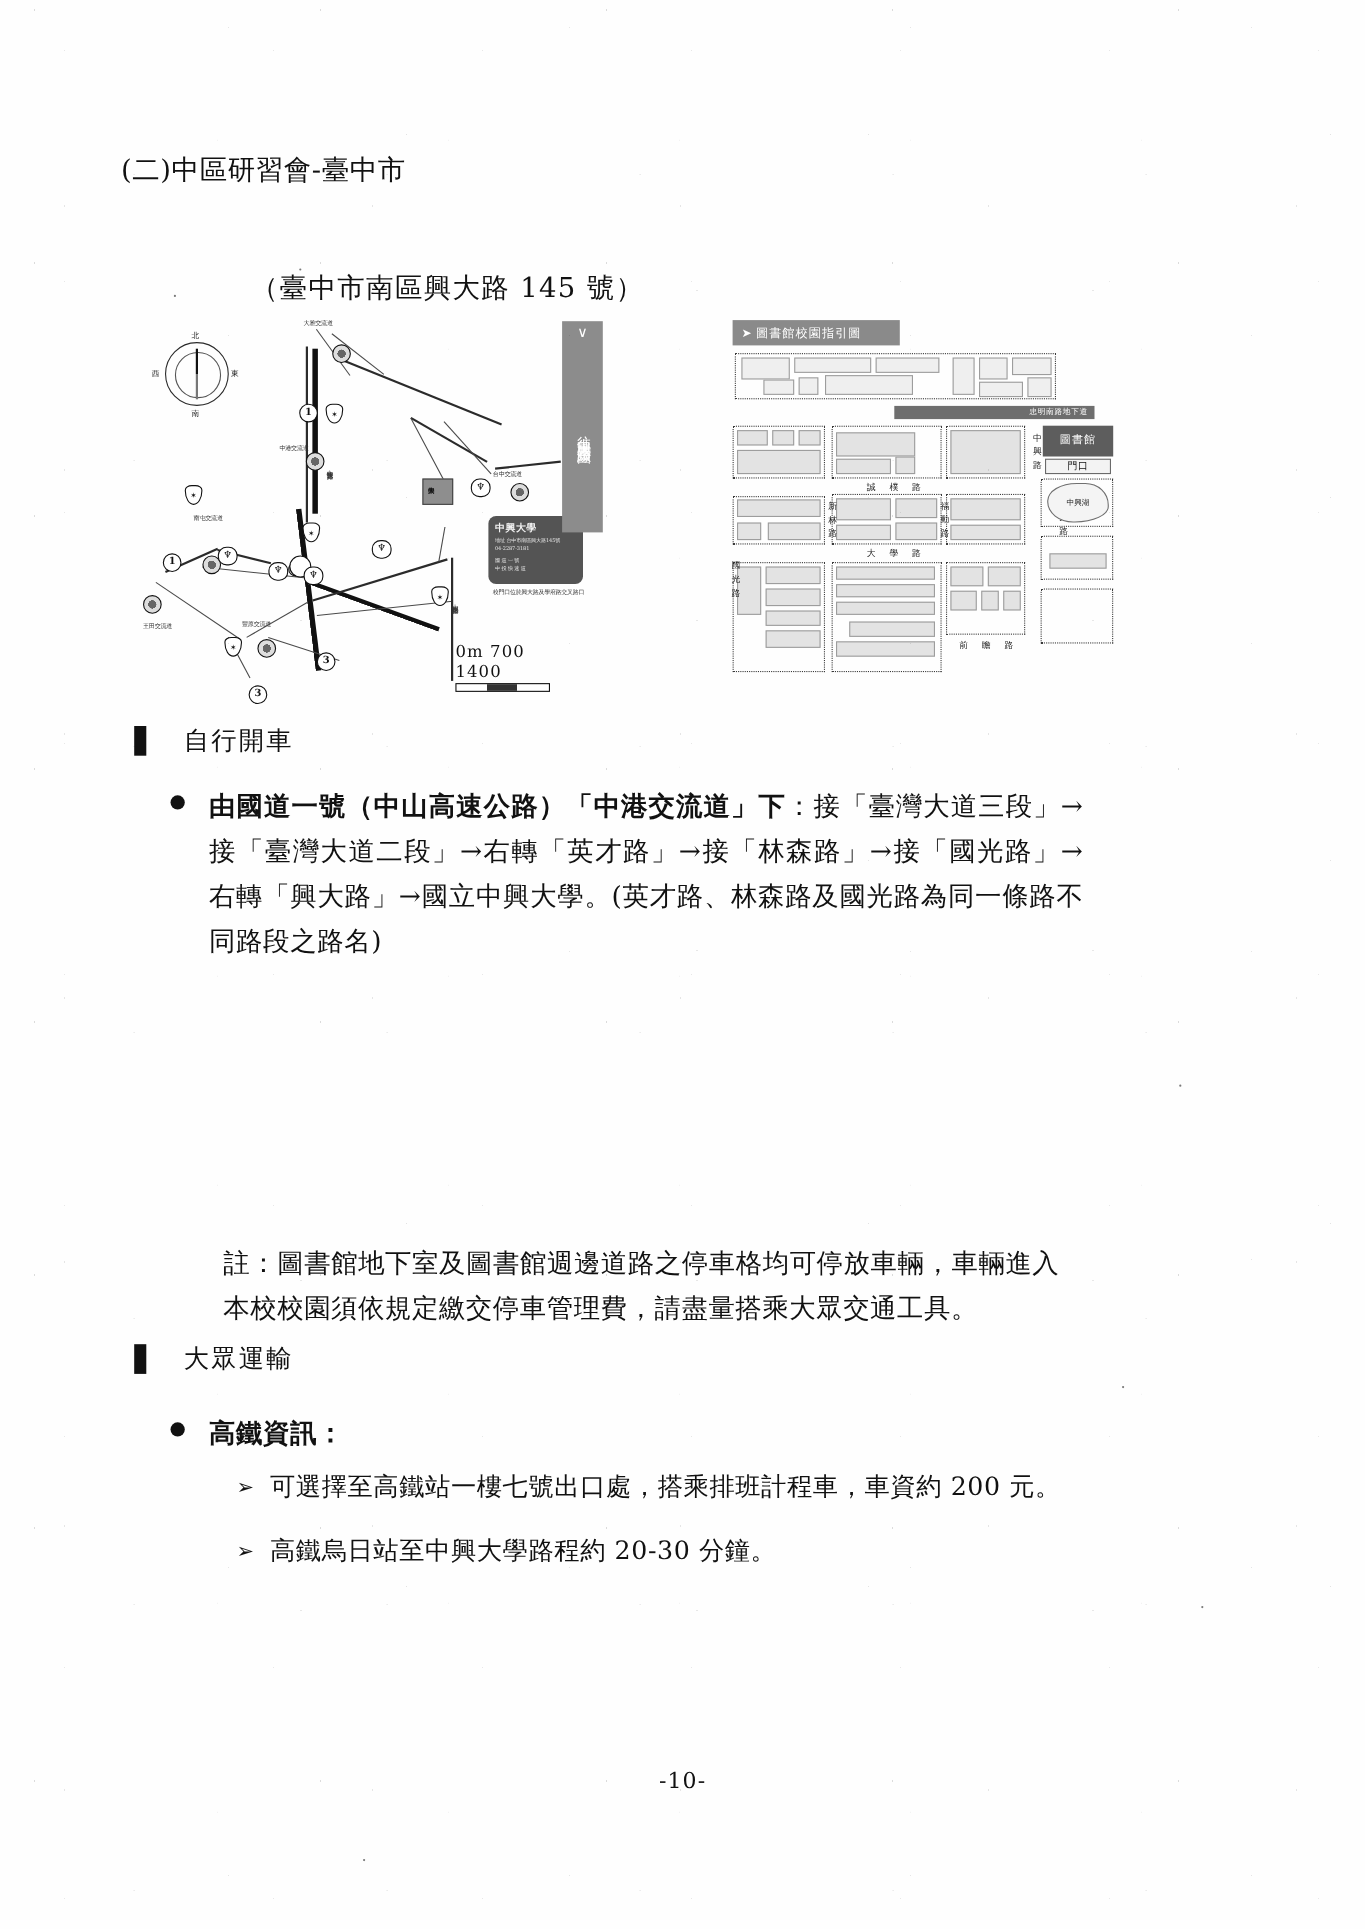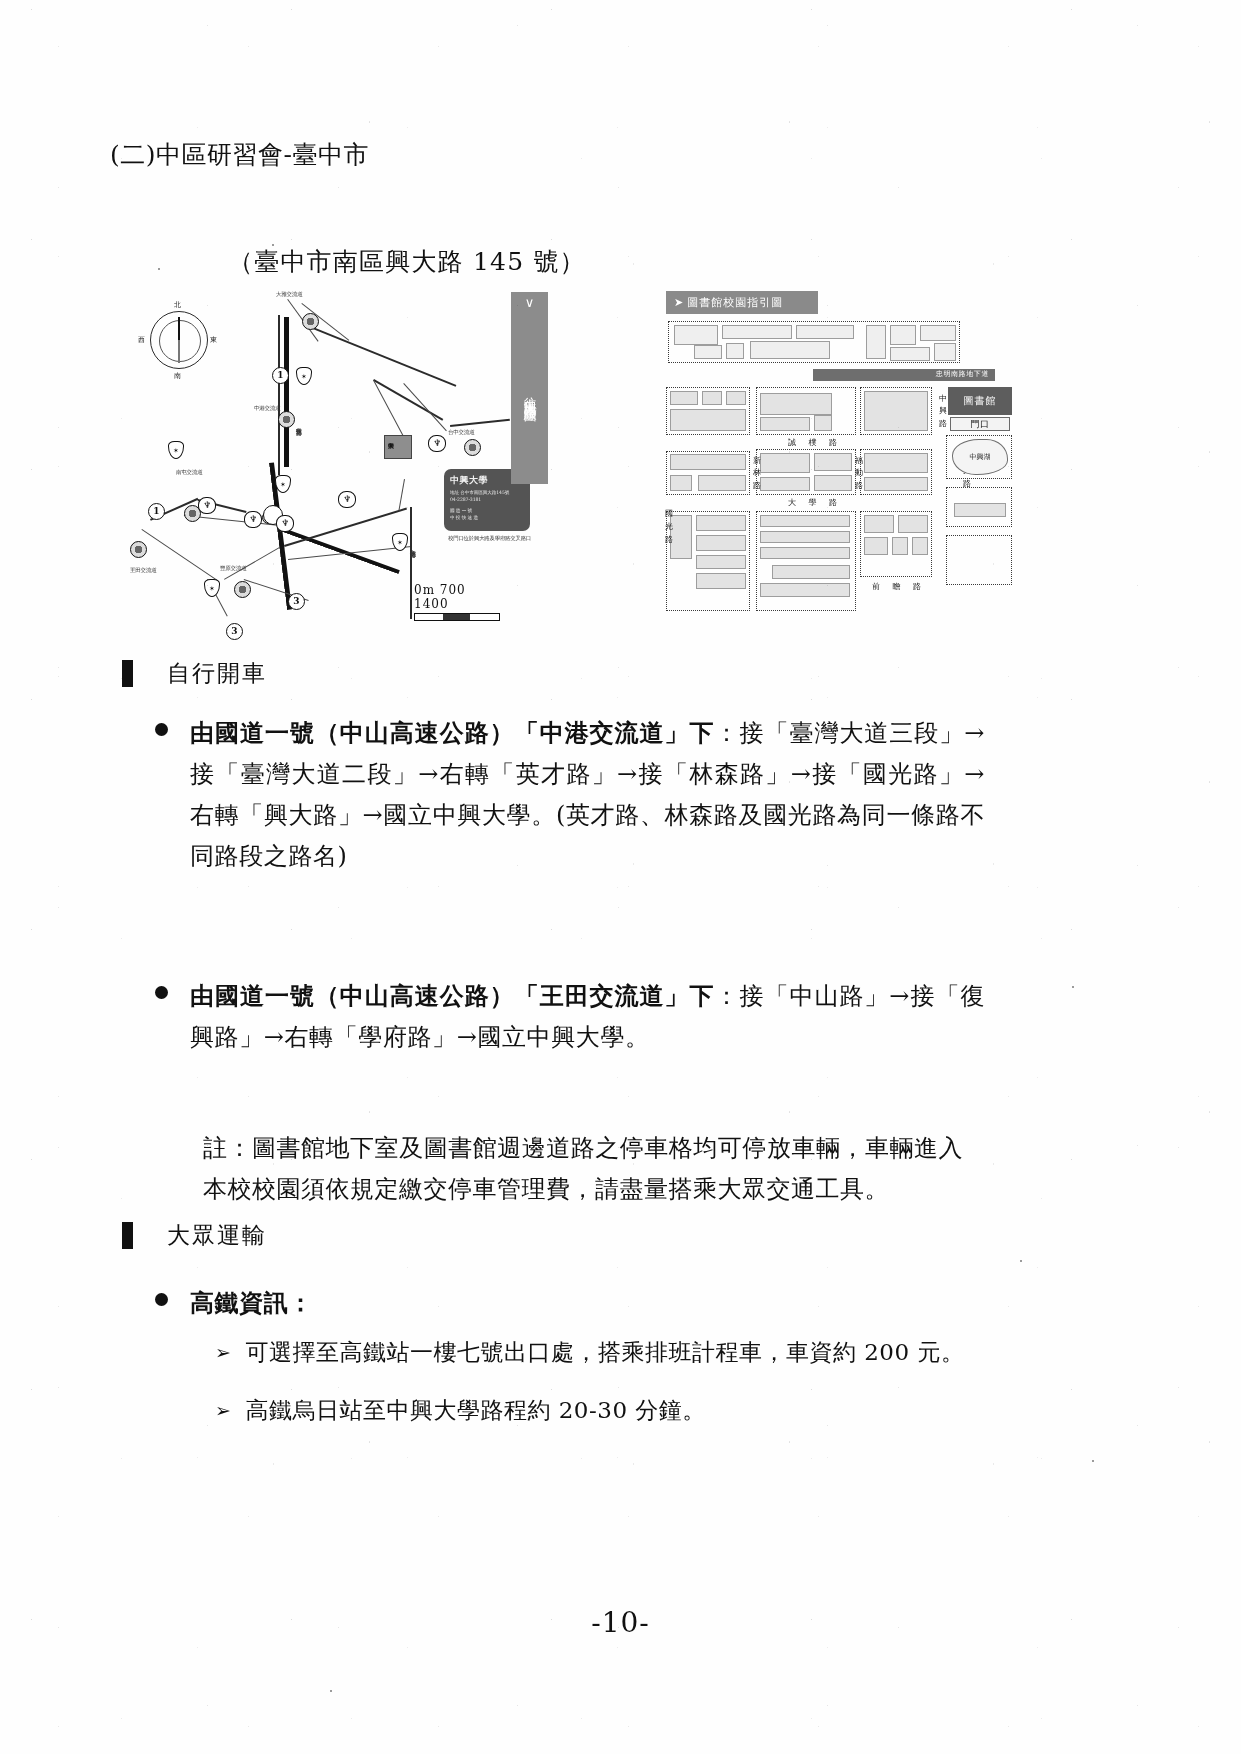--- a/index.html
+++ b/index.html
@@ -243,21 +243,21 @@
     writing-mode: vertical-rl;
     line-height: 1;
   }
 
   .scalebar {
     position: absolute;
     left: 302px; top: 300px;
     width: 86px;
   }
   .scalebar .nums {
-    font-size: 12px;
+    font-size: 15px;
     letter-spacing: 1px;
     color: #111;
   }
   .scalebar .bar {
     margin-top: 2px;
     height: 6px;
     border: 1px solid #111;
     background: linear-gradient(90deg, #fff 0 33%, #333 33% 66%, #fff 66% 100%);
   }
 
@@ -434,21 +434,21 @@
     font-size: 19px;
     line-height: 36px;
   }
 
   .page-number {
     position: absolute;
     left: 0;
     right: 0;
     top: 1606px;
     text-align: center;
-    font-size: 28px;
+    font-size: 20px;
     letter-spacing: 1px;
   }
 
   .stray {
     position: absolute;
     width: 2px; height: 2px;
     background: #7a7a7a;
     border-radius: 50%;
   }
 </style>
@@ -655,24 +655,20 @@
 
   <div class="blk-marker" style="left:122px; top:660px;"></div>
   <div class="head-label cjk" style="left:167px; top:658px;">自行開車</div>
 
   <div class="bullet-item" style="top:712px;">
     <div class="bullet-dot"></div>
     <div class="bullet-text cjk"><span class="b">由國道一號（中山高速公路）「中港交流道」下</span><span>：接「臺灣大道三段」→接「臺灣大道二段」→右轉「英才路」→接「林森路」→接「國光路」→右轉「興大路」→國立中興大學。(英才路、林森路及國光路為同一條路不同路段之路名)</span></div>
   </div>
 
 
-  <div class="bullet-item" style="top:975px;">
-    <div class="bullet-dot"></div>
-    <div class="bullet-text cjk"><span class="b">由國道一號（中山高速公路）「王田交流道」下</span><span>：接「中山路」→接「復興路」→右轉「學府路」→國立中興大學。</span></div>
-  </div>
 
 
   <div class="note-para cjk" style="top:1128px;">註：圖書館地下室及圖書館週邊道路之停車格均可停放車輛，車輛進入本校校園須依規定繳交停車管理費，請盡量搭乘大眾交通工具。</div>
 
   <div class="blk-marker" style="left:122px; top:1222px;"></div>
   <div class="head-label cjk" style="left:167px; top:1220px;">大眾運輸</div>
 
   <div class="bullet-item" style="top:1282px;">
     <div class="bullet-dot"></div>
     <div class="bullet-text cjk" style="width:auto;"><span class="b">高鐵資訊：</span></div>

